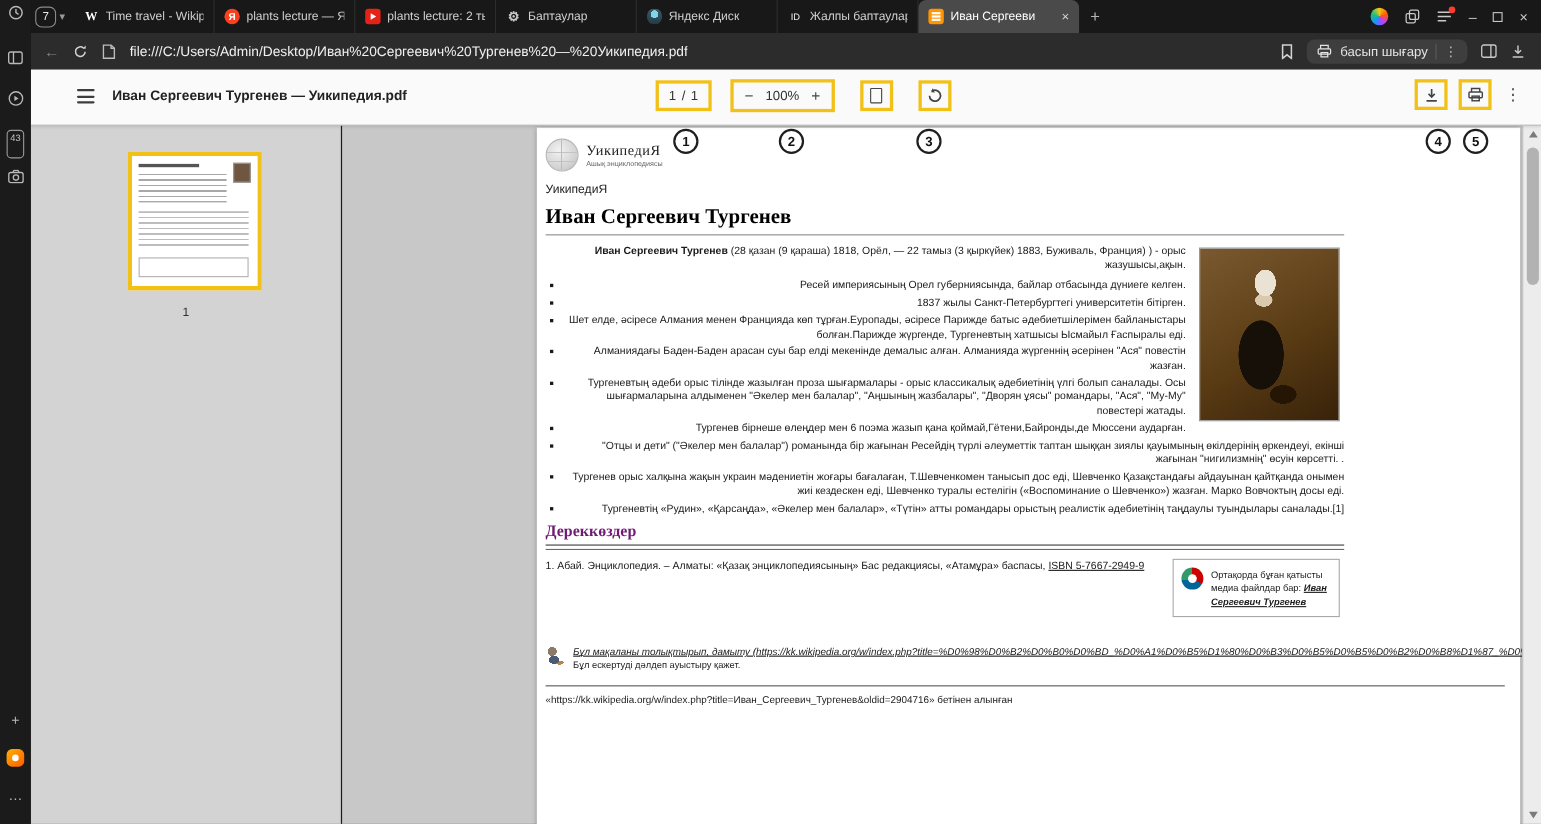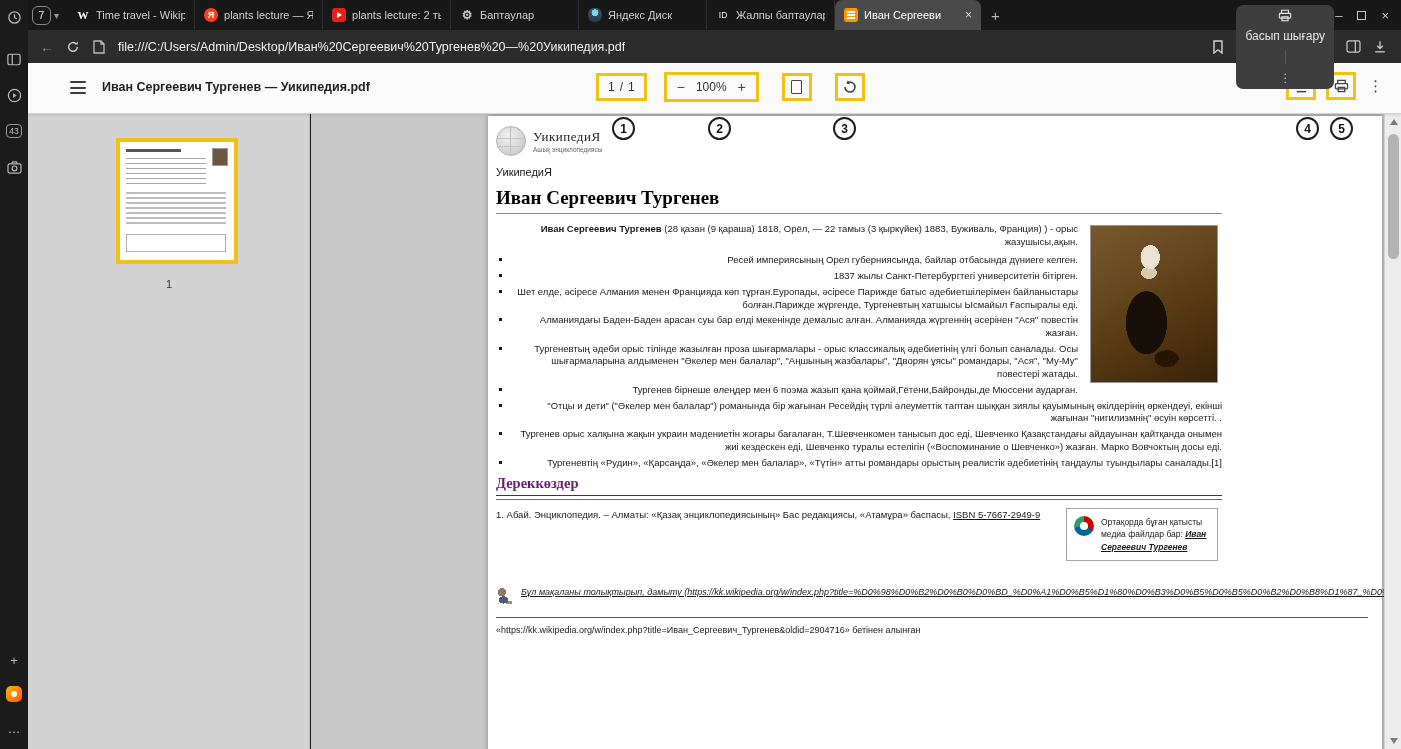--- a/index.html
+++ b/index.html
@@ -2,21 +2,21 @@
 <html><head>
 <meta charset="utf-8">
 <style>
   * { margin:0; padding:0; box-sizing:border-box; }
   html,body { width:1401px; height:749px; overflow:hidden; }
   body { position:relative; background:#1b1b1b; font-family:"Liberation Sans", sans-serif; }
 
   
   .left-rail { position:absolute; left:0; top:0; width:28px; height:749px; background:#1b1b1b; z-index:5;
                display:flex; flex-direction:column; align-items:center; }
-  .rail-icon { width:28px; height:26px; display:flex; align-items:center; justify-content:center;
+  .rail-icon { width:28px; height:26px; display:flex; justify-content:center;
                color:#b9b9b9; font-size:13px; cursor:default; }
   .rail-top { margin-top:4px; }
   .rail-group-top { margin-top:16px; display:flex; flex-direction:column; gap:10px; align-items:center; }
   .rail-spacer { flex:1; }
   .rail-group-bottom { margin-bottom:8px; display:flex; flex-direction:column; gap:8px; align-items:center; }
   .badge43 { border:1px solid #9a9a9a; border-radius:4px; font-size:8.5px; color:#c5c5c5; padding:2px 2px; line-height:1; }
   .ya-square { width:16px; height:16px; border-radius:5px; background:linear-gradient(135deg,#ffb300,#ff5a00); display:flex; align-items:center; justify-content:center; }
   .ya-square i { width:6px; height:6px; background:#fff; border-radius:50%; display:block; }
 
   
@@ -52,21 +52,21 @@
   .restore-box { width:9px; height:9px; border:1.2px solid #c9c9c9; display:block; }
 
   
   .address-bar { position:absolute; left:28px; top:30px; right:0; height:33px; background:#2c2c2c;
                  display:flex; align-items:center; z-index:4; }
   .ab-icon { display:flex; align-items:center; justify-content:center; width:26px; color:#c9c9c9; }
   .ab-back { color:#8b8b8b; font-size:14px; margin-left:6px; }
   .url-text { color:#f0f0f0; font-size:12.5px; margin-left:6px; white-space:nowrap; overflow:hidden; max-width:760px; }
   .ab-right { margin-left:auto; display:flex; align-items:center; gap:12px; padding-right:14px; }
   .print-pill { display:flex; align-items:center; gap:7px; background:#3e3e3e; border-radius:7px;
-                padding:4px 9px; color:#e4e4e4; font-size:12px;flex-direction:column; }
+                padding:4px 9px; color:#e4e4e4; font-size:12px; }
   .print-pill .pill-sep { width:1px; height:14px; background:#5a5a5a; }
   .print-pill .pill-dots { color:#bdbdbd; font-size:12px; }
 
   
   .pdf-toolbar { position:absolute; left:28px; top:63px; right:0; height:51px; background:#fafafa;
                  border-bottom:1px solid #d6d6d6; box-shadow:0 1px 3px rgba(0,0,0,.12); z-index:3; }
   .hamburger { position:absolute; left:42px; top:18px; width:16px; height:13px;
                display:flex; flex-direction:column; justify-content:space-between; }
   .hamburger i { display:block; height:2px; background:#3c3c3c; border-radius:1px; }
   .pdf-title { position:absolute; left:74px; top:17px; font-size:12.5px; font-weight:bold; color:#222;
@@ -427,20 +427,21 @@
 
         <h2 class="ref-head">Дереккөздер</h2>
         <hr class="ref-head-rule">
 
         <p class="reference"><span>1. Абай. Энциклопедия. – Алматы: «Қазақ энциклопедиясының» Бас редакциясы, «Атамұра» баспасы, </span><span class="link-u">ISBN 5-7667-2949-9</span></p>
 
         <div class="stub">
           <div class="stub-icon"></div>
           <div class="stub-lines">
             <span class="stub-l2">Бұл мақаланы толықтырып, дамыту (https://kk.wikipedia.org/w/index.php?title=%D0%98%D0%B2%D0%B0%D0%BD_%D0%A1%D0%B5%D1%80%D0%B3%D0%B5%D0%B5%D0%B2%D0%B8%D1%87_%D0%A2%D1%83%D1%80%D0%B3%D0%B5%D0%BD%D0%B5%D0%B2&amp;action=edit&amp;section=new)</span>
+            <div class="stub-l3">Бұл ескертуді дәлдеп ауыстыру қажет.</div>
           </div>
         </div>
 
         <hr class="footer-rule">
         <p class="retrieved">«https://kk.wikipedia.org/w/index.php?title=Иван_Сергеевич_Тургенев&amp;oldid=2904716» бетінен алынған</p>
       </div>
     </div>
 
     <div class="commons-box">
       <div class="commons-icon"></div>

